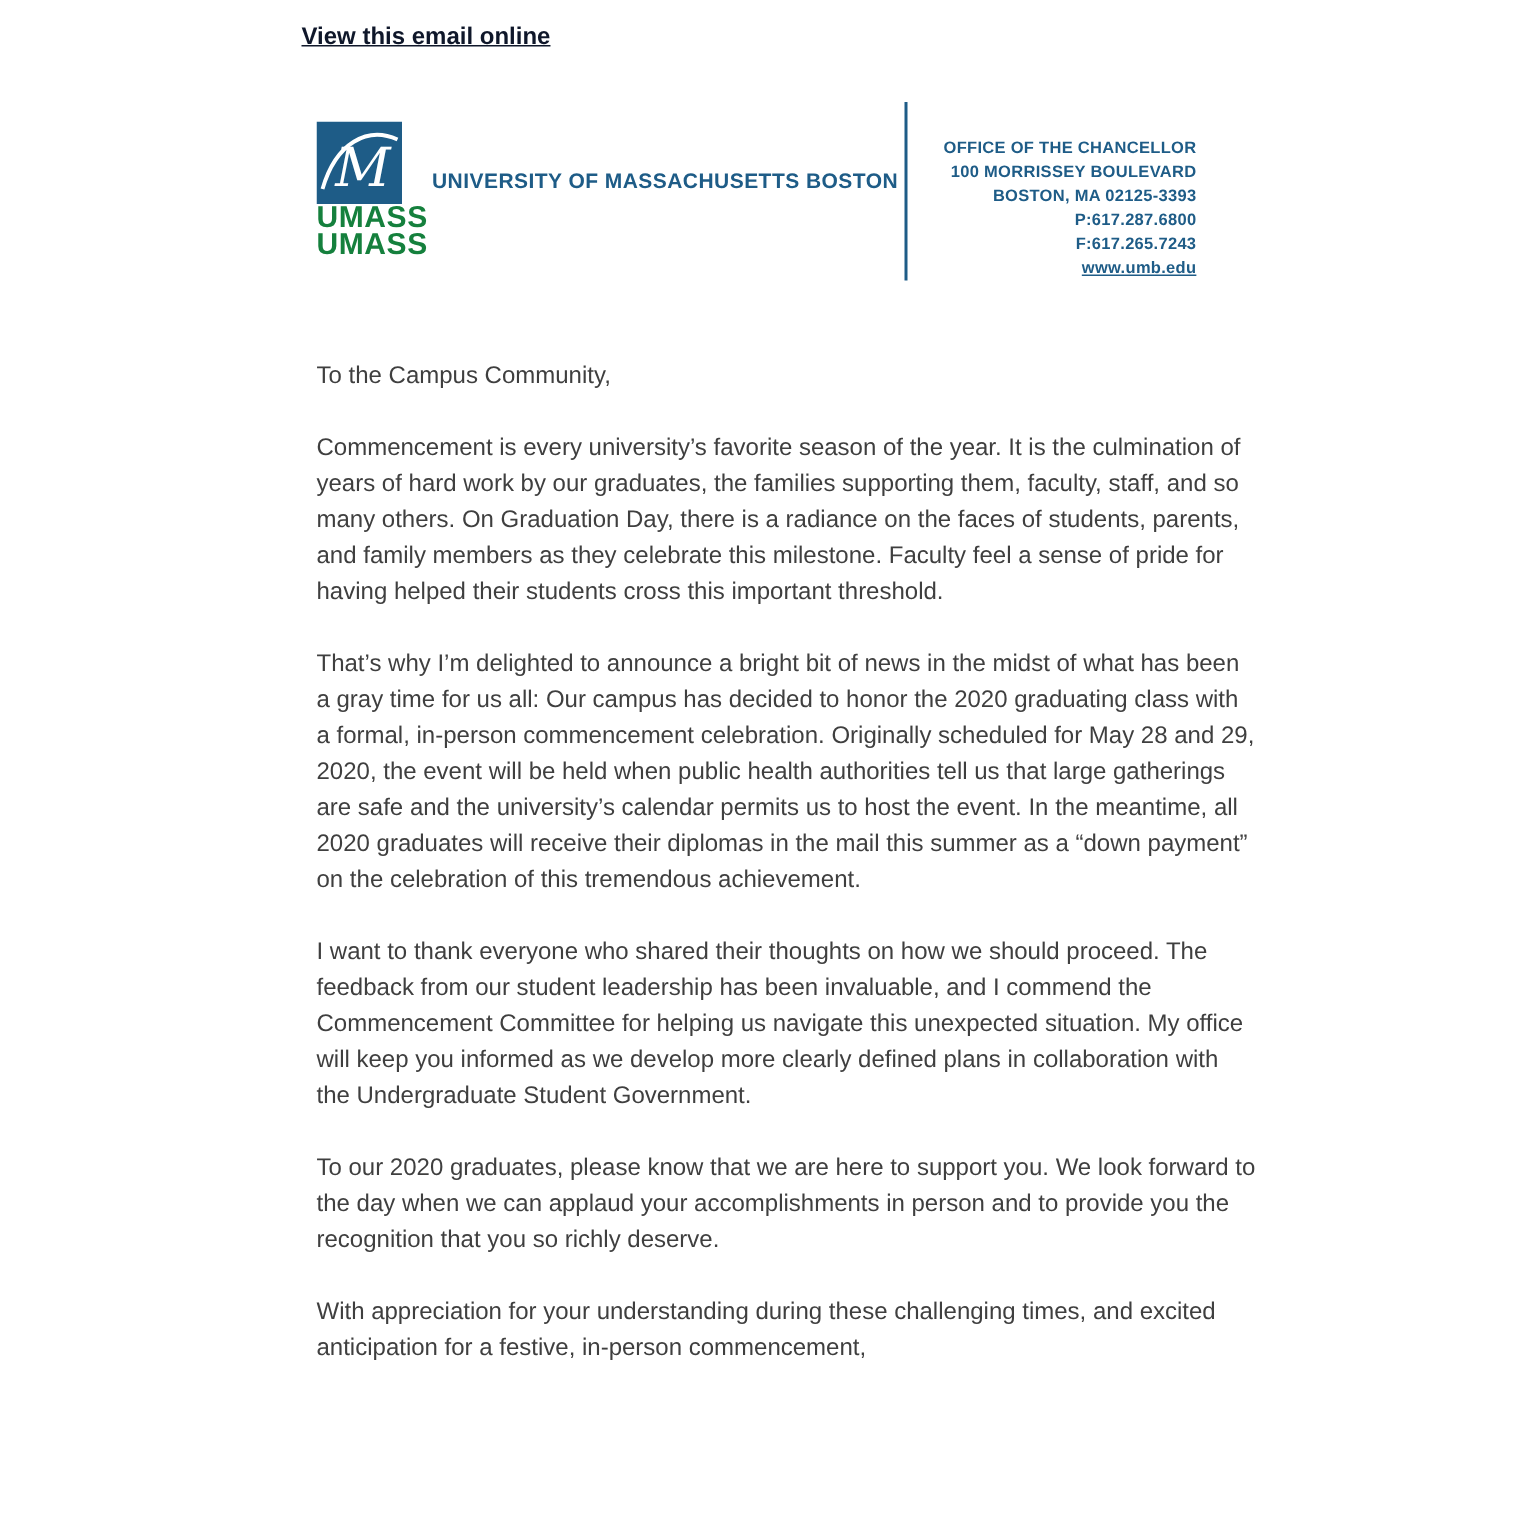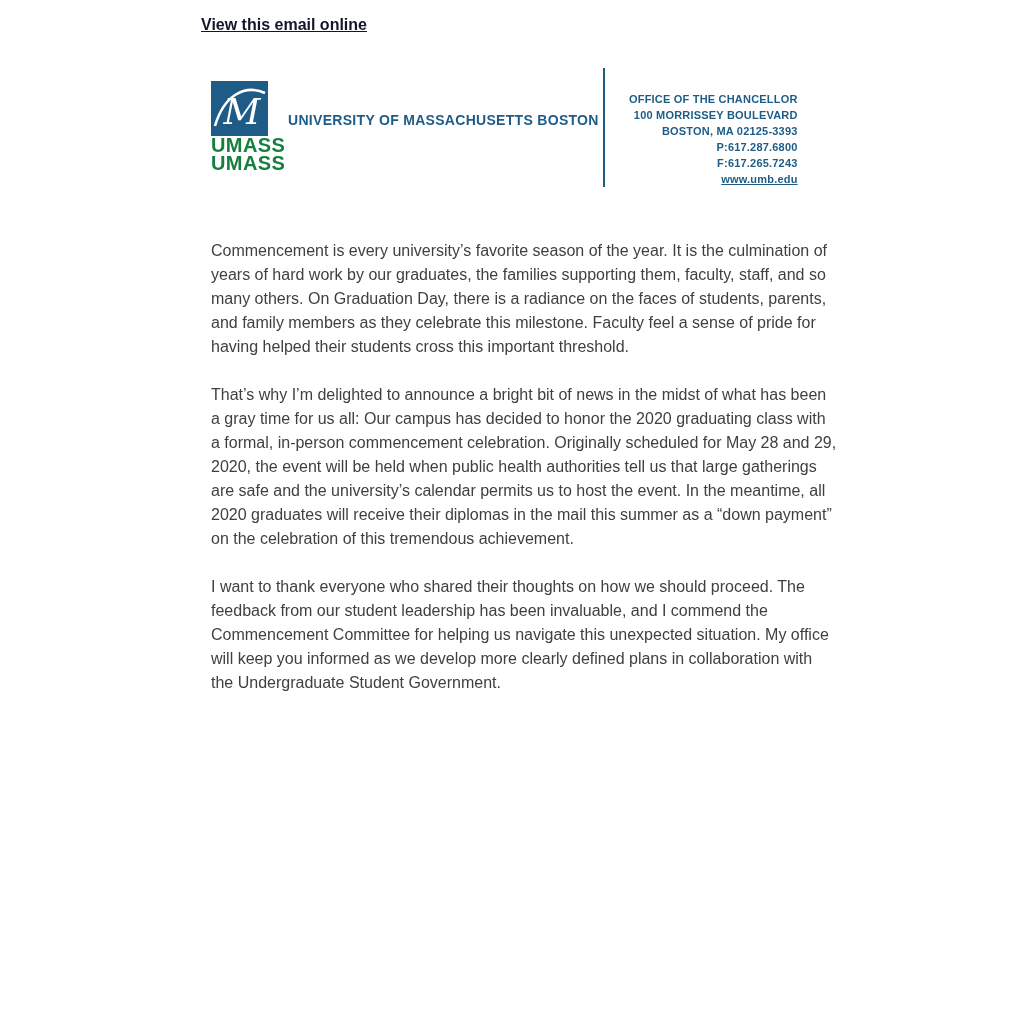--- a/index.html
+++ b/index.html
@@ -111,18 +111,21 @@
       <div class="contact-line">OFFICE OF THE CHANCELLOR</div>
       <div class="contact-line">100 MORRISSEY BOULEVARD</div>
       <div class="contact-line">BOSTON, MA 02125-3393</div>
       <div class="contact-line">P:617.287.6800</div>
       <div class="contact-line">F:617.265.7243</div>
       <a class="website-link">www.umb.edu</a>
     </div>
   </div>
 
   <div class="letter">
+    <p>To the Campus Community,</p>
     <p>Commencement is every university’s favorite season of the year. It is the culmination of years of hard work by our graduates, the families supporting them, faculty, staff, and so many others. On Graduation Day, there is a radiance on the faces of students, parents, and family members as they celebrate this milestone. Faculty feel a sense of pride for having helped their students cross this important threshold.</p>
     <p>That’s why I’m delighted to announce a bright bit of news in the midst of what has been a gray time for us all: Our campus has decided to honor the 2020 graduating class with a formal, in-person commencement celebration. Originally scheduled for May 28 and 29, 2020, the event will be held when public health authorities tell us that large gatherings are safe and the university’s calendar permits us to host the event. In the meantime, all 2020 graduates will receive their diplomas in the mail this summer as a “down payment” on the celebration of this tremendous achievement.</p>
     <p>I want to thank everyone who shared their thoughts on how we should proceed. The feedback from our student leadership has been invaluable, and I commend the Commencement Committee for helping us navigate this unexpected situation. My office will keep you informed as we develop more clearly defined plans in collaboration with the Undergraduate Student Government.</p>
+    <p>To our 2020 graduates, please know that we are here to support you. We look forward to the day when we can applaud your accomplishments in person and to provide you the recognition that you so richly deserve.</p>
+    <p>With appreciation for your understanding during these challenging times, and excited anticipation for a festive, in-person commencement,</p>
   </div>
 
 </div>
 
 </body></html>

